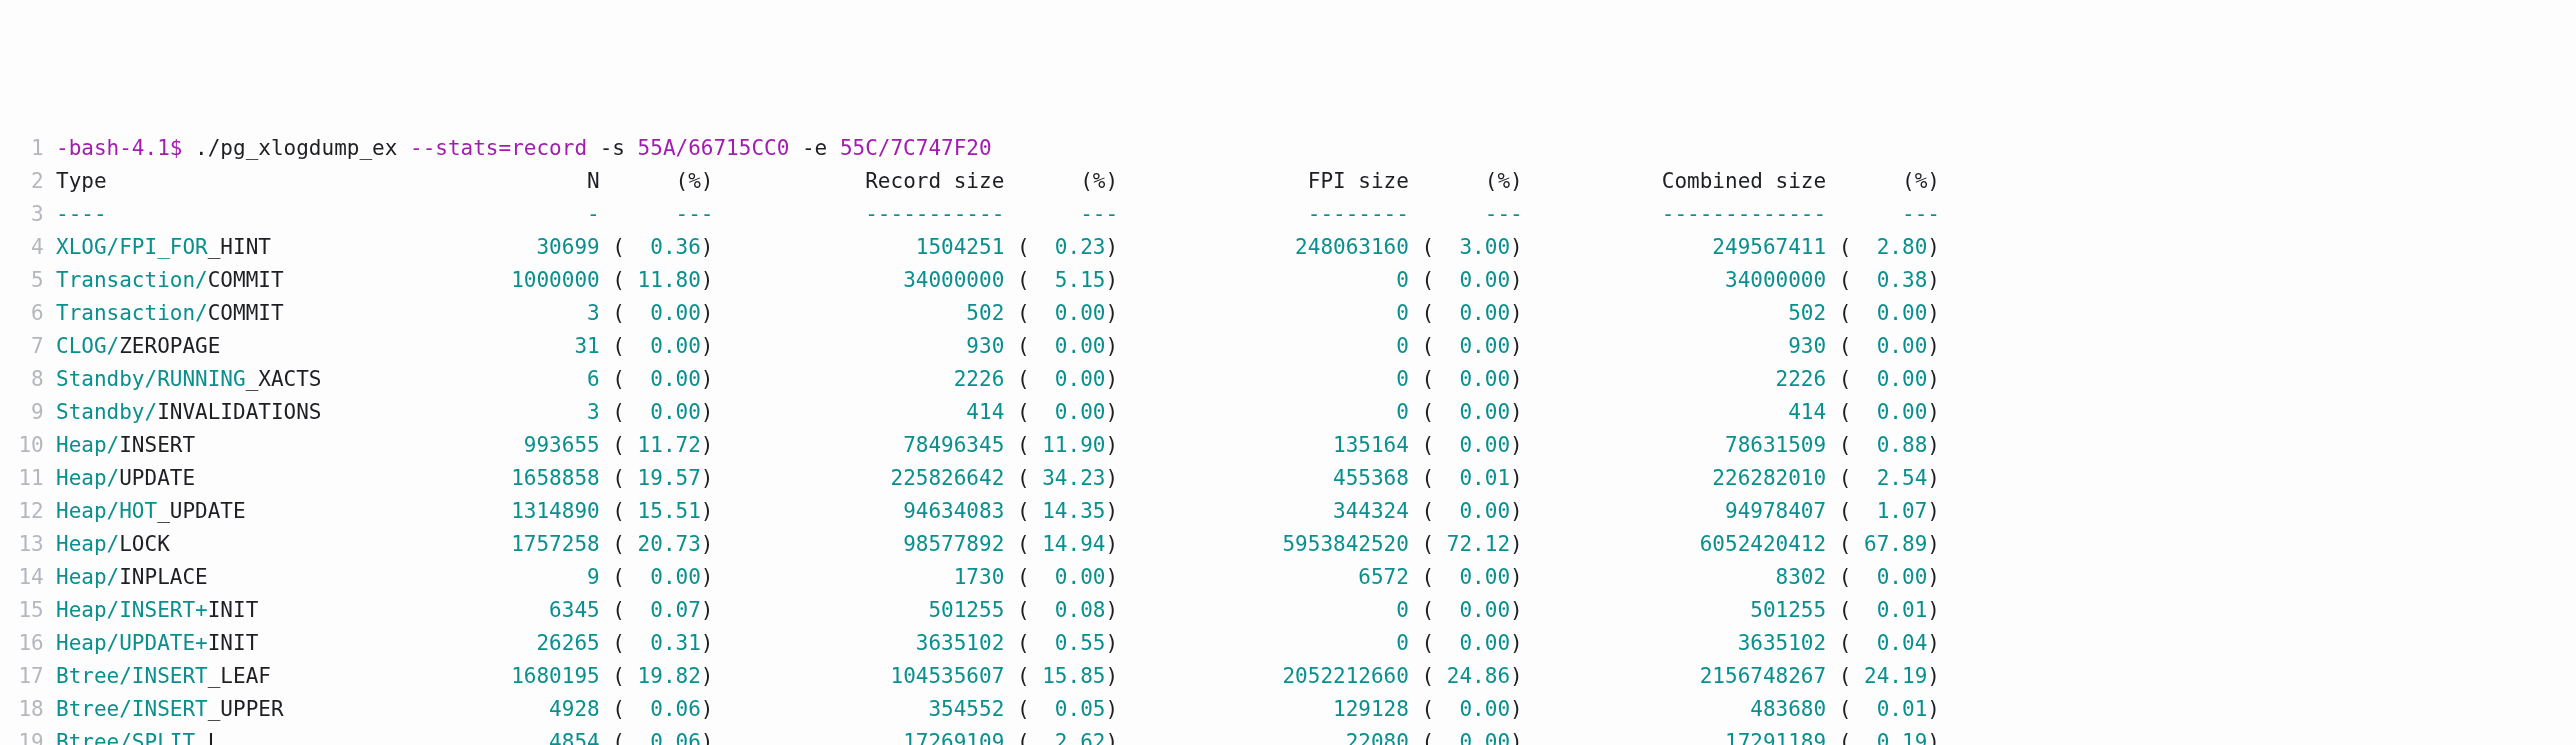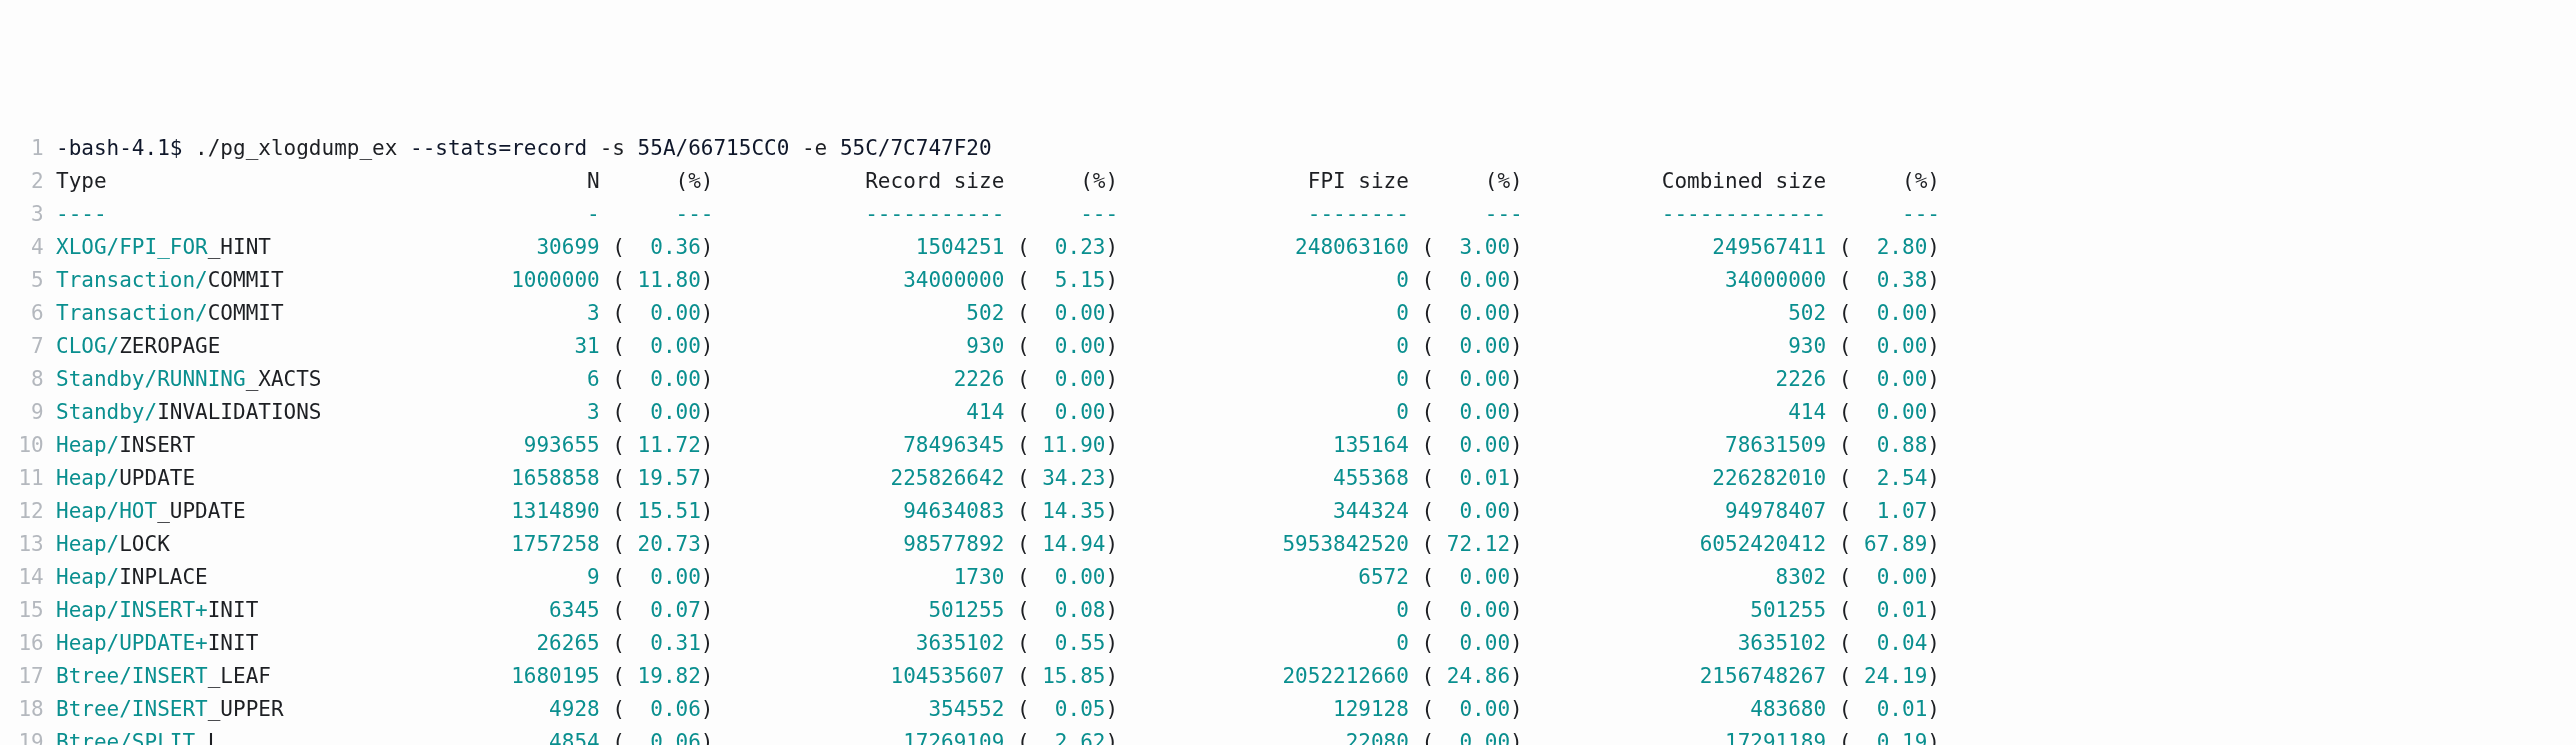--- a/index.html
+++ b/index.html
@@ -14,21 +14,21 @@
   .row { display: flex; align-items: baseline; }
   .gutter {
     width: 56px;
     text-align: right;
     padding-right: 12.3px;
     color: #b4b8be;
     user-select: none;
     flex-shrink: 0;
   }
   .code { flex: 1; }
-  .c-prompt { color: #0f172a; }  
+  .c-prompt { color: #a21caf; }  
   .c-num    { color: #0a8f8f; }
   .c-text   { color: #1d1f23; }
   .c-dash   { color: #0a8f8f; }
 </style>
 </head>
 <body>
 
 
 
 <div id="editor"><div class="row"><div class="gutter">1</div><div class="code"><span class="c-prompt">-bash-4.1$ </span><span class="c-text">./pg_xlogdump_ex </span><span class="c-prompt">--stats=record</span><span class="c-text"> -s </span><span class="c-prompt">55A/66715CC0</span><span class="c-text"> -e </span><span class="c-prompt">55C/7C747F20</span></div></div><div class="row"><div class="gutter">2</div><div class="code"><span class="c-text">Type                             </span><span class="c-text">         N</span><span class="c-text"> </span><span class="c-text">     (%)</span><span class="c-text">            Record size</span><span class="c-text"> </span><span class="c-text">     (%)</span><span class="c-text">               FPI size</span><span class="c-text"> </span><span class="c-text">     (%)</span><span class="c-text">           Combined size</span><span class="c-text"> </span><span class="c-text">     (%)</span></div></div><div class="row"><div class="gutter">3</div><div class="code"><span class="c-dash">----                             </span><span class="c-dash">         -</span><span class="c-text"> </span><span class="c-dash">     ---</span><span class="c-dash">            -----------</span><span class="c-text"> </span><span class="c-dash">     ---</span><span class="c-dash">               --------</span><span class="c-text"> </span><span class="c-dash">     ---</span><span class="c-dash">           -------------</span><span class="c-text"> </span><span class="c-dash">     ---</span></div></div><div class="row"><div class="gutter">4</div><div class="code"><span class="c-num">XLOG/FPI_FOR</span><span class="c-text">_HINT                </span><span class="c-num">     30699</span><span class="c-text"> (</span><span class="c-num">  0.36</span><span class="c-text">)</span><span class="c-num">                1504251</span><span class="c-text"> (</span><span class="c-num">  0.23</span><span class="c-text">)</span><span class="c-num">              248063160</span><span class="c-text"> (</span><span class="c-num">  3.00</span><span class="c-text">)</span><span class="c-num">               249567411</span><span class="c-text"> (</span><span class="c-num">  2.80</span><span class="c-text">)</span></div></div><div class="row"><div class="gutter">5</div><div class="code"><span class="c-num">Transaction/</span><span class="c-text">COMMIT               </span><span class="c-num">   1000000</span><span class="c-text"> (</span><span class="c-num"> 11.80</span><span class="c-text">)</span><span class="c-num">               34000000</span><span class="c-text"> (</span><span class="c-num">  5.15</span><span class="c-text">)</span><span class="c-num">                      0</span><span class="c-text"> (</span><span class="c-num">  0.00</span><span class="c-text">)</span><span class="c-num">                34000000</span><span class="c-text"> (</span><span class="c-num">  0.38</span><span class="c-text">)</span></div></div><div class="row"><div class="gutter">6</div><div class="code"><span class="c-num">Transaction/</span><span class="c-text">COMMIT               </span><span class="c-num">         3</span><span class="c-text"> (</span><span class="c-num">  0.00</span><span class="c-text">)</span><span class="c-num">                    502</span><span class="c-text"> (</span><span class="c-num">  0.00</span><span class="c-text">)</span><span class="c-num">                      0</span><span class="c-text"> (</span><span class="c-num">  0.00</span><span class="c-text">)</span><span class="c-num">                     502</span><span class="c-text"> (</span><span class="c-num">  0.00</span><span class="c-text">)</span></div></div><div class="row"><div class="gutter">7</div><div class="code"><span class="c-num">CLOG/</span><span class="c-text">ZEROPAGE                    </span><span class="c-num">        31</span><span class="c-text"> (</span><span class="c-num">  0.00</span><span class="c-text">)</span><span class="c-num">                    930</span><span class="c-text"> (</span><span class="c-num">  0.00</span><span class="c-text">)</span><span class="c-num">                      0</span><span class="c-text"> (</span><span class="c-num">  0.00</span><span class="c-text">)</span><span class="c-num">                     930</span><span class="c-text"> (</span><span class="c-num">  0.00</span><span class="c-text">)</span></div></div><div class="row"><div class="gutter">8</div><div class="code"><span class="c-num">Standby/RUNNING</span><span class="c-text">_XACTS            </span><span class="c-num">         6</span><span class="c-text"> (</span><span class="c-num">  0.00</span><span class="c-text">)</span><span class="c-num">                   2226</span><span class="c-text"> (</span><span class="c-num">  0.00</span><span class="c-text">)</span><span class="c-num">                      0</span><span class="c-text"> (</span><span class="c-num">  0.00</span><span class="c-text">)</span><span class="c-num">                    2226</span><span class="c-text"> (</span><span class="c-num">  0.00</span><span class="c-text">)</span></div></div><div class="row"><div class="gutter">9</div><div class="code"><span class="c-num">Standby/</span><span class="c-text">INVALIDATIONS            </span><span class="c-num">         3</span><span class="c-text"> (</span><span class="c-num">  0.00</span><span class="c-text">)</span><span class="c-num">                    414</span><span class="c-text"> (</span><span class="c-num">  0.00</span><span class="c-text">)</span><span class="c-num">                      0</span><span class="c-text"> (</span><span class="c-num">  0.00</span><span class="c-text">)</span><span class="c-num">                     414</span><span class="c-text"> (</span><span class="c-num">  0.00</span><span class="c-text">)</span></div></div><div class="row"><div class="gutter">10</div><div class="code"><span class="c-num">Heap/</span><span class="c-text">INSERT                      </span><span class="c-num">    993655</span><span class="c-text"> (</span><span class="c-num"> 11.72</span><span class="c-text">)</span><span class="c-num">               78496345</span><span class="c-text"> (</span><span class="c-num"> 11.90</span><span class="c-text">)</span><span class="c-num">                 135164</span><span class="c-text"> (</span><span class="c-num">  0.00</span><span class="c-text">)</span><span class="c-num">                78631509</span><span class="c-text"> (</span><span class="c-num">  0.88</span><span class="c-text">)</span></div></div><div class="row"><div class="gutter">11</div><div class="code"><span class="c-num">Heap/</span><span class="c-text">UPDATE                      </span><span class="c-num">   1658858</span><span class="c-text"> (</span><span class="c-num"> 19.57</span><span class="c-text">)</span><span class="c-num">              225826642</span><span class="c-text"> (</span><span class="c-num"> 34.23</span><span class="c-text">)</span><span class="c-num">                 455368</span><span class="c-text"> (</span><span class="c-num">  0.01</span><span class="c-text">)</span><span class="c-num">               226282010</span><span class="c-text"> (</span><span class="c-num">  2.54</span><span class="c-text">)</span></div></div><div class="row"><div class="gutter">12</div><div class="code"><span class="c-num">Heap/HOT</span><span class="c-text">_UPDATE                  </span><span class="c-num">   1314890</span><span class="c-text"> (</span><span class="c-num"> 15.51</span><span class="c-text">)</span><span class="c-num">               94634083</span><span class="c-text"> (</span><span class="c-num"> 14.35</span><span class="c-text">)</span><span class="c-num">                 344324</span><span class="c-text"> (</span><span class="c-num">  0.00</span><span class="c-text">)</span><span class="c-num">                94978407</span><span class="c-text"> (</span><span class="c-num">  1.07</span><span class="c-text">)</span></div></div><div class="row"><div class="gutter">13</div><div class="code"><span class="c-num">Heap/</span><span class="c-text">LOCK                        </span><span class="c-num">   1757258</span><span class="c-text"> (</span><span class="c-num"> 20.73</span><span class="c-text">)</span><span class="c-num">               98577892</span><span class="c-text"> (</span><span class="c-num"> 14.94</span><span class="c-text">)</span><span class="c-num">             5953842520</span><span class="c-text"> (</span><span class="c-num"> 72.12</span><span class="c-text">)</span><span class="c-num">              6052420412</span><span class="c-text"> (</span><span class="c-num"> 67.89</span><span class="c-text">)</span></div></div><div class="row"><div class="gutter">14</div><div class="code"><span class="c-num">Heap/</span><span class="c-text">INPLACE                     </span><span class="c-num">         9</span><span class="c-text"> (</span><span class="c-num">  0.00</span><span class="c-text">)</span><span class="c-num">                   1730</span><span class="c-text"> (</span><span class="c-num">  0.00</span><span class="c-text">)</span><span class="c-num">                   6572</span><span class="c-text"> (</span><span class="c-num">  0.00</span><span class="c-text">)</span><span class="c-num">                    8302</span><span class="c-text"> (</span><span class="c-num">  0.00</span><span class="c-text">)</span></div></div><div class="row"><div class="gutter">15</div><div class="code"><span class="c-num">Heap/INSERT+</span><span class="c-text">INIT                 </span><span class="c-num">      6345</span><span class="c-text"> (</span><span class="c-num">  0.07</span><span class="c-text">)</span><span class="c-num">                 501255</span><span class="c-text"> (</span><span class="c-num">  0.08</span><span class="c-text">)</span><span class="c-num">                      0</span><span class="c-text"> (</span><span class="c-num">  0.00</span><span class="c-text">)</span><span class="c-num">                  501255</span><span class="c-text"> (</span><span class="c-num">  0.01</span><span class="c-text">)</span></div></div><div class="row"><div class="gutter">16</div><div class="code"><span class="c-num">Heap/UPDATE+</span><span class="c-text">INIT                 </span><span class="c-num">     26265</span><span class="c-text"> (</span><span class="c-num">  0.31</span><span class="c-text">)</span><span class="c-num">                3635102</span><span class="c-text"> (</span><span class="c-num">  0.55</span><span class="c-text">)</span><span class="c-num">                      0</span><span class="c-text"> (</span><span class="c-num">  0.00</span><span class="c-text">)</span><span class="c-num">                 3635102</span><span class="c-text"> (</span><span class="c-num">  0.04</span><span class="c-text">)</span></div></div><div class="row"><div class="gutter">17</div><div class="code"><span class="c-num">Btree/INSERT</span><span class="c-text">_LEAF                </span><span class="c-num">   1680195</span><span class="c-text"> (</span><span class="c-num"> 19.82</span><span class="c-text">)</span><span class="c-num">              104535607</span><span class="c-text"> (</span><span class="c-num"> 15.85</span><span class="c-text">)</span><span class="c-num">             2052212660</span><span class="c-text"> (</span><span class="c-num"> 24.86</span><span class="c-text">)</span><span class="c-num">              2156748267</span><span class="c-text"> (</span><span class="c-num"> 24.19</span><span class="c-text">)</span></div></div><div class="row"><div class="gutter">18</div><div class="code"><span class="c-num">Btree/INSERT</span><span class="c-text">_UPPER               </span><span class="c-num">      4928</span><span class="c-text"> (</span><span class="c-num">  0.06</span><span class="c-text">)</span><span class="c-num">                 354552</span><span class="c-text"> (</span><span class="c-num">  0.05</span><span class="c-text">)</span><span class="c-num">                 129128</span><span class="c-text"> (</span><span class="c-num">  0.00</span><span class="c-text">)</span><span class="c-num">                  483680</span><span class="c-text"> (</span><span class="c-num">  0.01</span><span class="c-text">)</span></div></div><div class="row"><div class="gutter">19</div><div class="code"><span class="c-num">Btree/SPLIT</span><span class="c-text">_L                    </span><span class="c-num">      4854</span><span class="c-text"> (</span><span class="c-num">  0.06</span><span class="c-text">)</span><span class="c-num">               17269109</span><span class="c-text"> (</span><span class="c-num">  2.62</span><span class="c-text">)</span><span class="c-num">                  22080</span><span class="c-text"> (</span><span class="c-num">  0.00</span><span class="c-text">)</span><span class="c-num">                17291189</span><span class="c-text"> (</span><span class="c-num">  0.19</span><span class="c-text">)</span></div></div></div>

